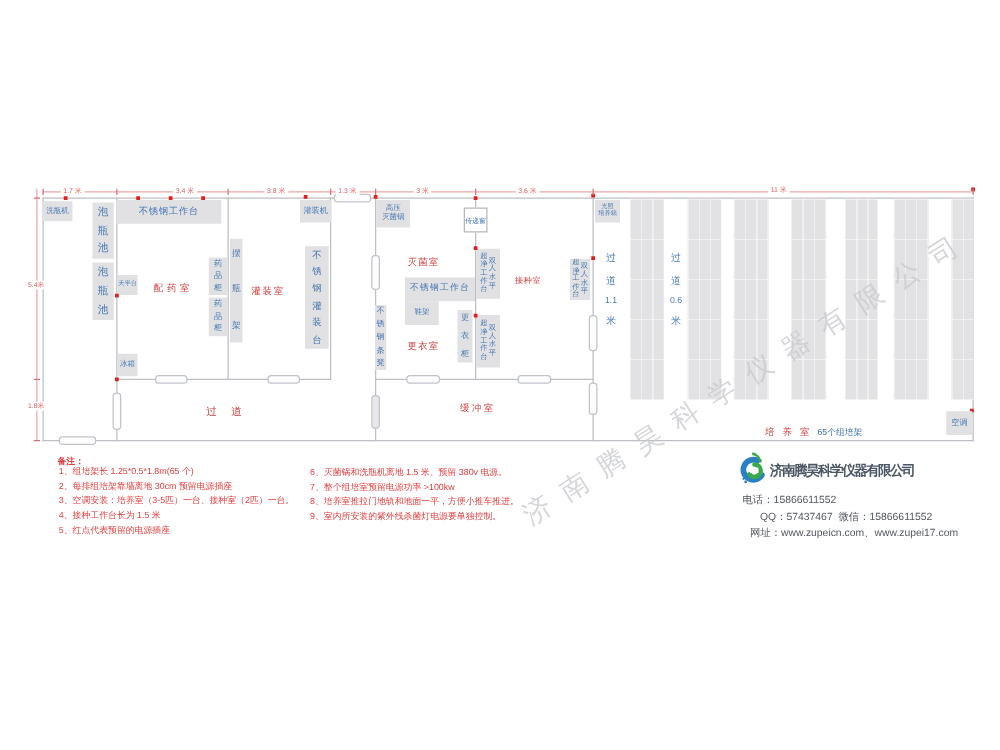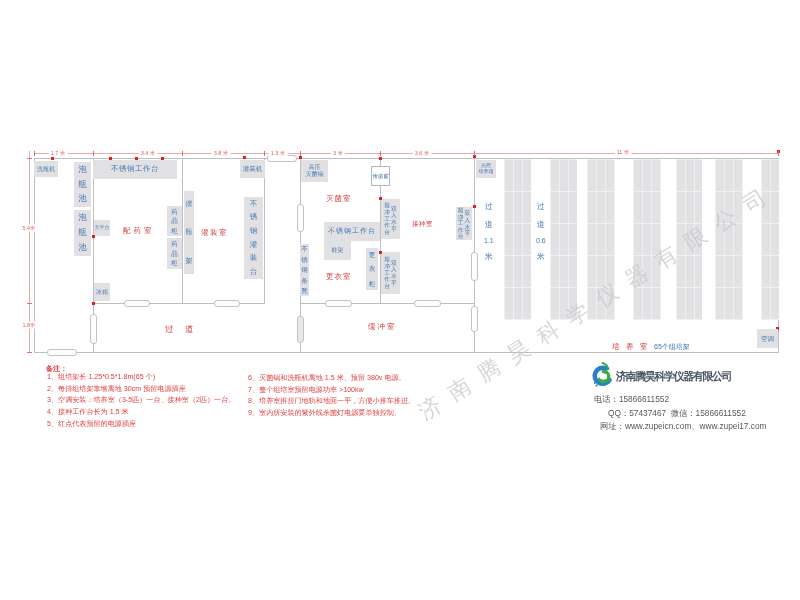--- a/index.html
+++ b/index.html
@@ -122,21 +122,21 @@
 <div class="blk" style="left:324px;top:241px;width:27px;height:19px;font-size:6px">鞋架</div>
 <div class="blk" style="left:300px;top:244px;width:9px;height:52px">
     <span class="vt" style="font-size:6.5px;gap:3px">
       <span>不</span>
       <span>锈</span>
       <span>钢</span>
       <span>条</span>
       <span>凳</span>
     </span>
   </div>
-<div class="rlbl" style="left:326px;top:194px;font-size:7.5px;letter-spacing:1px">灭菌室</div>
+<div class="rlbl" style="left:326px;top:205px;font-size:7.5px;letter-spacing:1px">灭菌室</div>
 
 <div class="blk" style="left:366px;top:248px;width:12px;height:42px">
     <span class="vt" style="font-size:6.5px;gap:7px">
       <span>更</span>
       <span>衣</span>
       <span>柜</span>
     </span>
   </div>
 <div class="rlbl" style="left:326px;top:272px;font-size:7.5px;letter-spacing:1px">更衣室</div>
 

